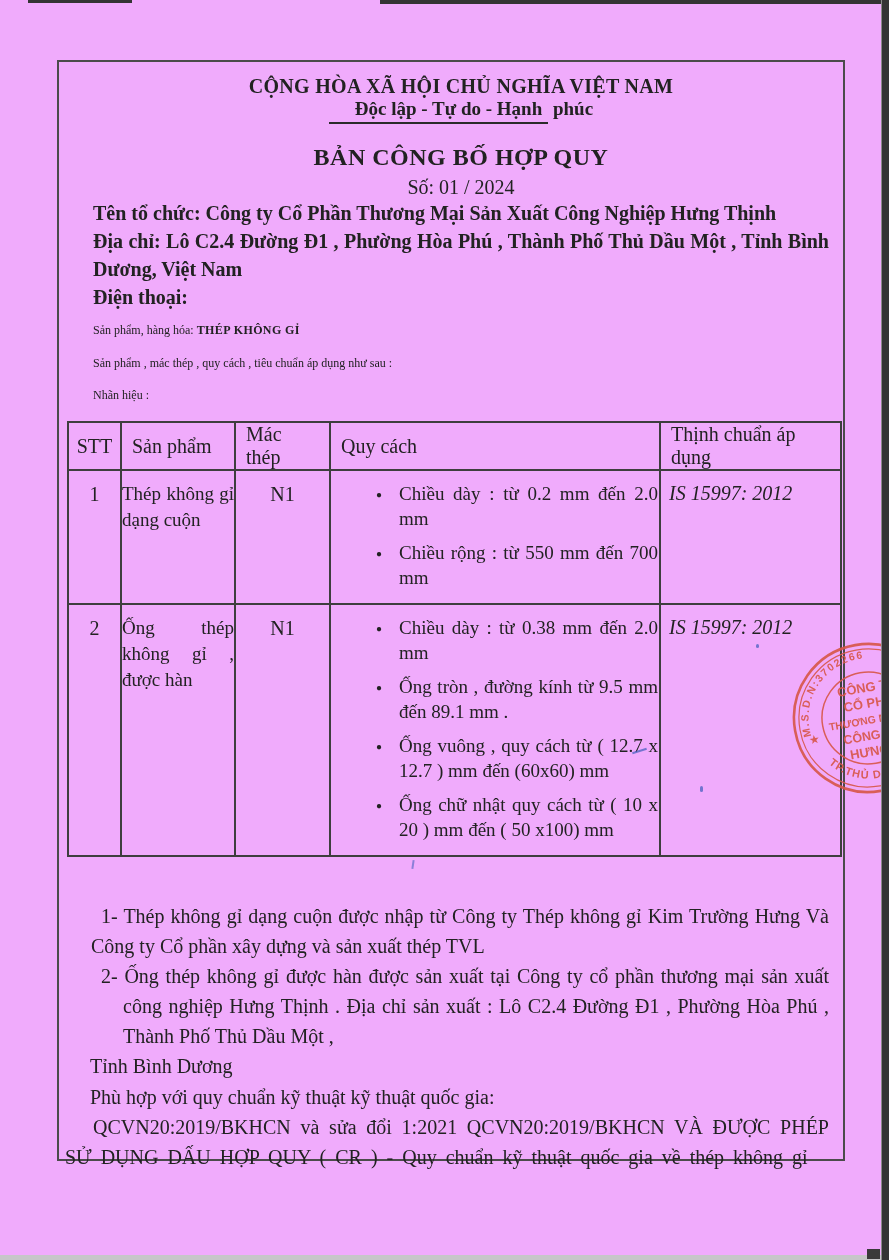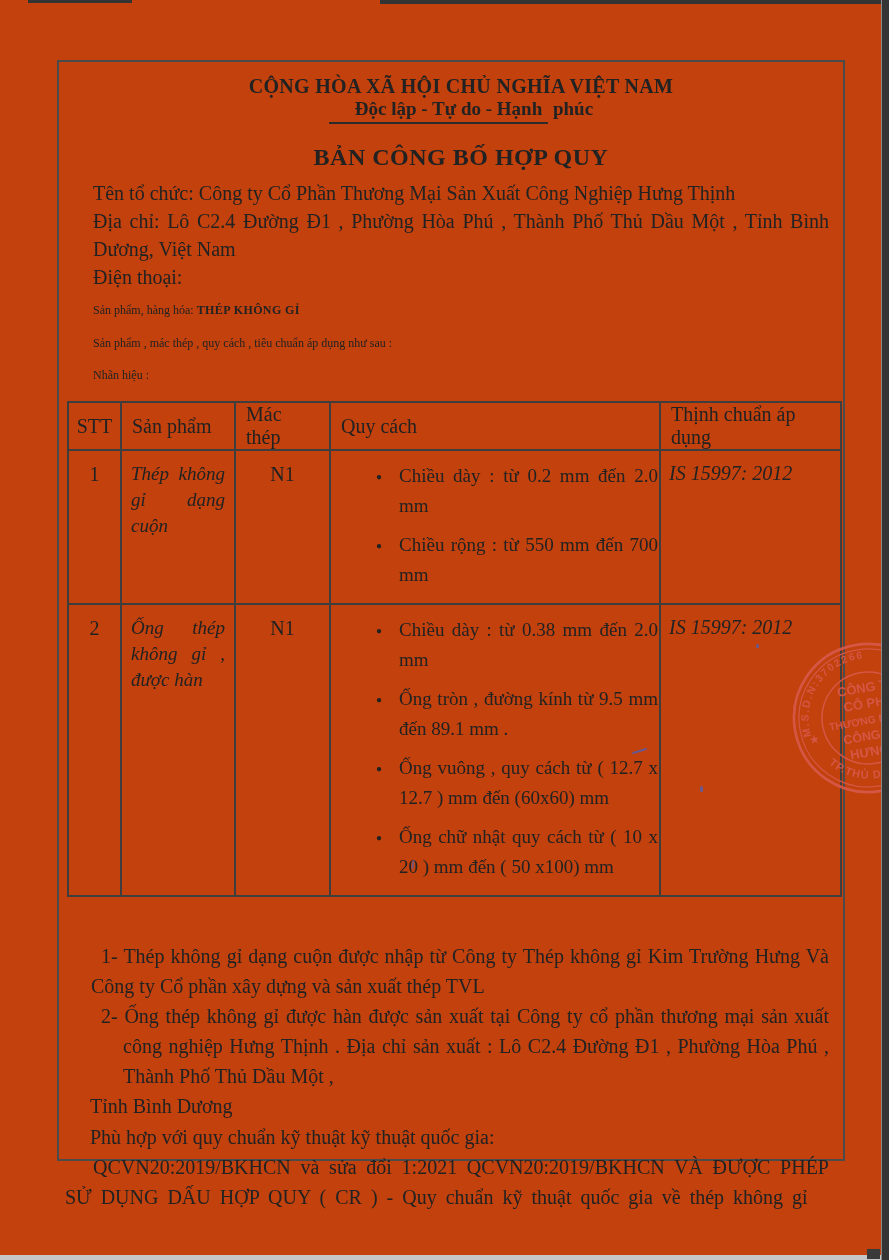--- a/index.html
+++ b/index.html
@@ -1,18 +1,18 @@
 <!DOCTYPE html>
 <html><head>
 <meta charset="utf-8">
 <style>
   html,body { margin:0; padding:0; background:#ffffff; }
   .page {
     position:relative; width:889px; height:1260px; overflow:hidden;
-    background:#c2410c; color:#222;
+    background:#f0abfc; color:#222;
     font-family:"Liberation Serif","DejaVu Serif",serif;
   }
   
   .scan-strip { position:absolute; background:#343434; }
   .strip-top-a { left:28px; top:0; width:104px; height:3px; }
   .strip-top-b { left:380px; top:0; width:509px; height:4px; }
   .strip-right { left:881px; top:0; width:8px; height:1260px; z-index:30; border-left:1px solid #8a8a8a; }
   .strip-bottom { left:0; top:1255px; width:889px; height:5px; background:#c6c6c8; z-index:29; }
   .strip-corner { left:867px; top:1249px; width:13px; height:10px; background:#3a3a3a; z-index:31; position:absolute; }
 
@@ -22,41 +22,41 @@
     padding:0 14px 0 34px; background:transparent;
   }
   p { margin:0; }
   .center { text-align:center; }
   .national { margin-top:13px; font-size:20px; font-weight:bold; letter-spacing:.3px; }
   .motto { margin-top:0; font-size:19px; font-weight:bold; }
   .motto .u { border-bottom:2px solid #2b2b2b; padding:0 6px 3px 26px; }
   .doc-title { margin-top:24px; font-size:24px; font-weight:bold; letter-spacing:.5px; }
   .doc-number { margin-top:5px; font-size:20px; }
 
-  .info { margin-top:8px; font-size:20px; line-height:28px; text-align:justify; }
+  .info { font-size:20px; line-height:28px; text-align:justify;font-weight:bold; }
   .line { font-size:12px; line-height:27px; }
   .mt6 { margin-top:6px; } .mt5 { margin-top:5px; }
   .product-name { font-weight:bold; letter-spacing:.4px; }
 
   table.spec {
     margin:12px 0 0 -26px; border-collapse:collapse; table-layout:fixed;
     width:773px; font-size:19px; color:#222;
   }
   table.spec th, table.spec td { border:2px solid #3e3e3e; }
   table.spec thead tr { height:40px; }
   table.spec th { font-weight:normal; text-align:left; padding:0 10px; vertical-align:middle; font-size:20px; }
   table.spec th.c { text-align:center; padding:0 2px; }
   table.spec tbody td { vertical-align:top; }
   tr.row1 { height:93px; } tr.row2 { height:237px; }
   td.cell-c { text-align:center; padding-top:12px; font-size:20px; }
-  td.product { padding:10px 9px; text-align:justify; line-height:26px;font-style:italic; }
+  td.product { padding:10px 0; text-align:justify; line-height:26px; }
   td.specs-cell { padding:10px 0 4px 0; }
   td.standard { padding:11px 8px; font-size:20px;font-style:italic; }
   ul.specs { list-style:none; margin:0; padding:0; }
-  ul.specs li { position:relative; padding-left:68px; padding-right:1px; margin-bottom:9px; text-align:justify; line-height:30px; }
+  ul.specs li { position:relative; padding-left:68px; padding-right:1px; margin-bottom:9px; text-align:justify; line-height:25px; }
   ul.specs li::before { content:"●"; position:absolute; left:45px; top:1px; font-size:10px; }
 
   .notes { margin-top:44px; font-size:20px; line-height:30px; }
   .note1 { margin-left:-2px; text-indent:10px; text-align:justify; }
   .note2 { margin-left:8px; padding-left:22px; text-indent:-22px; text-align:justify; }
   .note2-tail { margin-left:-3px; }
   .conf-intro { margin-left:-3px; margin-top:1px; }
   .conf-body { margin-left:-28px; text-indent:28px; text-align:justify; word-spacing:4px; }
 
   
@@ -77,20 +77,21 @@
 
   <div class="scan-strip strip-top-a"></div>
   <div class="scan-strip strip-top-b"></div>
 
   <div class="border-box">
 
     <p class="center national">CỘNG HÒA XÃ HỘI CHỦ NGHĨA VIỆT NAM</p>
     <p class="center motto"><span class="u">Độc lập - Tự do - Hạnh</span><span> phúc</span></p>
 
     <p class="center doc-title">BẢN CÔNG BỐ HỢP QUY</p>
+    <p class="center doc-number">Số: 01 / 2024</p>
 
     <div class="info">
       <p>Tên tổ chức: Công ty Cổ Phần Thương Mại Sản Xuất Công Nghiệp Hưng Thịnh</p>
       <p>Địa chỉ: Lô C2.4 Đường Đ1 , Phường Hòa Phú , Thành Phố Thủ Dầu Một , Tỉnh Bình Dương, Việt Nam</p>
       <p>Điện thoại:</p>
     </div>
 
     <p class="line mt6"><span>Sản phẩm, hàng hóa: </span><span class="product-name">THÉP KHÔNG GỈ</span></p>
     <p class="line mt6">Sản phẩm , mác thép , quy cách , tiêu chuẩn áp dụng như sau :</p>
     <p class="line mt5">Nhãn hiệu :</p>

